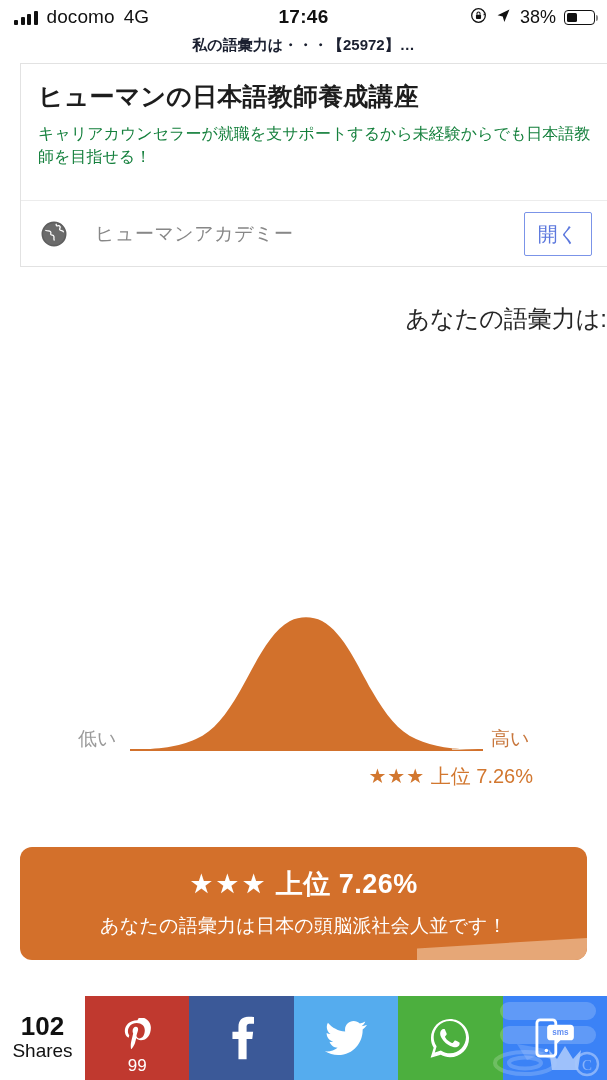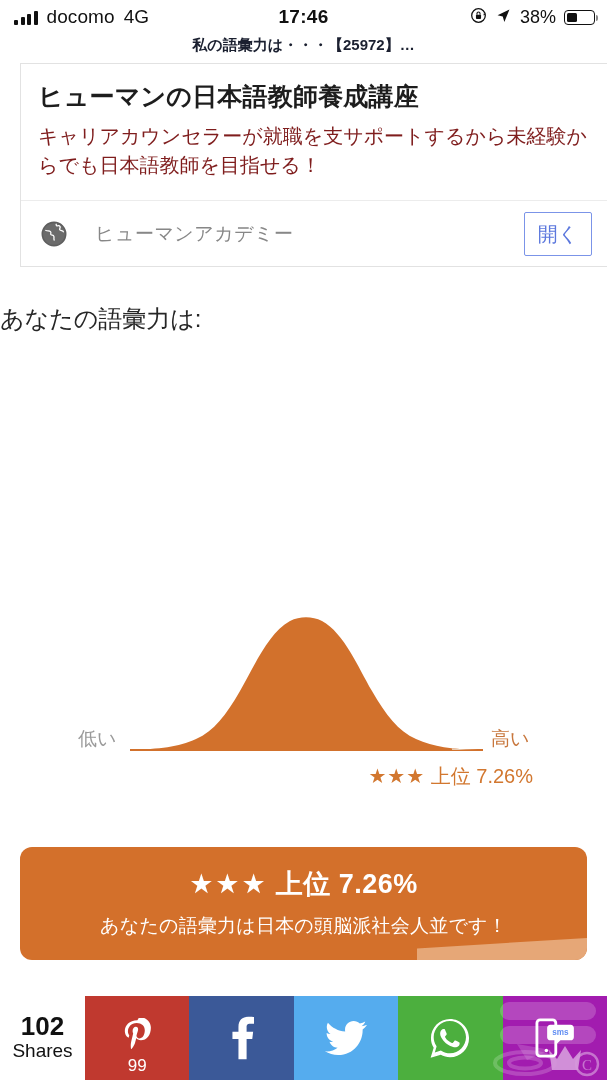--- a/index.html
+++ b/index.html
@@ -51,43 +51,43 @@
   .adcard {
     position:absolute; left:8px; top:63px; width:591px; height:204px;
     background:#fff; border:1px solid #e2e2e2;margin-left:12px;
   }
   .ad-title {
     position:absolute; left:17px; top:16px; right:14px;
     font-size:25px; font-weight:bold; color:#1d1d1d; letter-spacing:.2px;
   }
   .ad-desc {
     position:absolute; left:17px; top:58px; right:16px;
-    font-size:20px; line-height:1.45; color:#7f1d1d;
+    font-size:16px; line-height:1.45; color:#15803d;
   }
   .ad-foot {
     position:absolute; left:0; bottom:0; width:100%; height:66px;
     border-top:1px solid #ececec; display:flex; align-items:center;text-align:center;
   }
   .globe-icon {
     position:absolute; left:19px; width:28px; height:28px;
   }
   .ad-brand {
     position:absolute; left:74px; font-size:19px; color:#878787; letter-spacing:.5px;
   }
   .open-btn {
     position:absolute; right:18px; top:11px;
     width:68px; height:44px; border:1.6px solid #7b94e8; border-radius:2px;
     color:#5b77dd; font-size:20px; display:flex; align-items:center; justify-content:center;
     background:#fff;
   }
 
   
   .score-label {
-    position:absolute; top:303px; left:0; width:607px; text-align:left;
-    font-size:24px; color:#262626;
+    position:absolute; top:303px; left:0; width:607px; text-align:right;
+    font-size:24px; color:#262626;padding-left:16px;
   }
   .score-number {
     position:absolute; top:350px; left:0; width:607px; text-align:center;
     font-size:155px; line-height:155px; color:#d2712c; font-weight:400;
     letter-spacing:-1px;
   }
 
   
   .chart { position:absolute; left:0; top:575px; width:607px; height:210px; }
   .chart svg { display:block; }
@@ -273,21 +273,21 @@
 
     <div class="share-btn" style="background:#4caf3e">
       <span>
         <svg width="42" height="42" viewBox="0 0 26 26">
           <path fill="#fff" d="M13 1.2C6.5 1.2 1.2 6.5 1.2 13c0 2.2.6 4.3 1.7 6.1L1 25.2l6.3-1.8c1.7 1 3.7 1.5 5.7 1.5 6.5 0 11.8-5.3 11.8-11.8S19.5 1.2 13 1.2zm0 21.3c-1.9 0-3.7-.5-5.2-1.5l-.4-.2-3.8 1.1 1.1-3.7-.2-.4c-1.1-1.6-1.6-3.5-1.6-5.4 0-5.5 4.5-10 10-10s10 4.5 10 10-4.4 10.1-9.9 10.1z"></path>
           <path fill="#fff" d="M18.5 15.6c-.3-.2-1.8-.9-2.1-1-.3-.1-.5-.2-.7.2-.2.3-.8 1-.9 1.2-.2.2-.3.2-.6.1-.3-.2-1.3-.5-2.5-1.5-.9-.8-1.5-1.8-1.7-2.1-.2-.3 0-.5.1-.6.1-.1.3-.4.5-.6.1-.2.2-.3.3-.5.1-.2 0-.4 0-.6 0-.2-.7-1.6-.9-2.2-.2-.6-.5-.5-.7-.5h-.6c-.2 0-.5.1-.8.4-.3.3-1 1-1 2.5s1.1 2.9 1.2 3.1c.1.2 2.1 3.2 5.1 4.5.7.3 1.3.5 1.7.6.7.2 1.4.2 1.9.1.6-.1 1.8-.7 2-1.4.2-.7.2-1.3.2-1.4-.1-.2-.3-.2-.5-.3z"></path>
         </svg>
       </span>
     </div>
 
-    <div class="share-btn" style="background:#a21caf">
+    <div class="share-btn" style="background:#3b82f6">
       <span>
         <svg width="44" height="44" viewBox="0 0 28 28">
           <rect x="2.5" y="2.5" width="12" height="23" rx="2" fill="none" stroke="#fff" stroke-width="1.8"></rect>
           <circle cx="8.5" cy="22" r="1.1" fill="#fff"></circle>
           <path fill="#fff" d="M11 5.5h13c1.1 0 2 .9 2 2v6c0 1.1-.9 2-2 2h-6.5l-3.5 3.3.5-3.3H11c-1.1 0-2-.9-2-2v-6c0-1.1.9-2 2-2z"></path>
           <text x="17.5" y="12" font-family="Liberation Sans, sans-serif" font-size="5.2" fill="#3a72f0" text-anchor="middle" font-weight="bold">sms</text>
         </svg>
       </span>
     </div>
 

